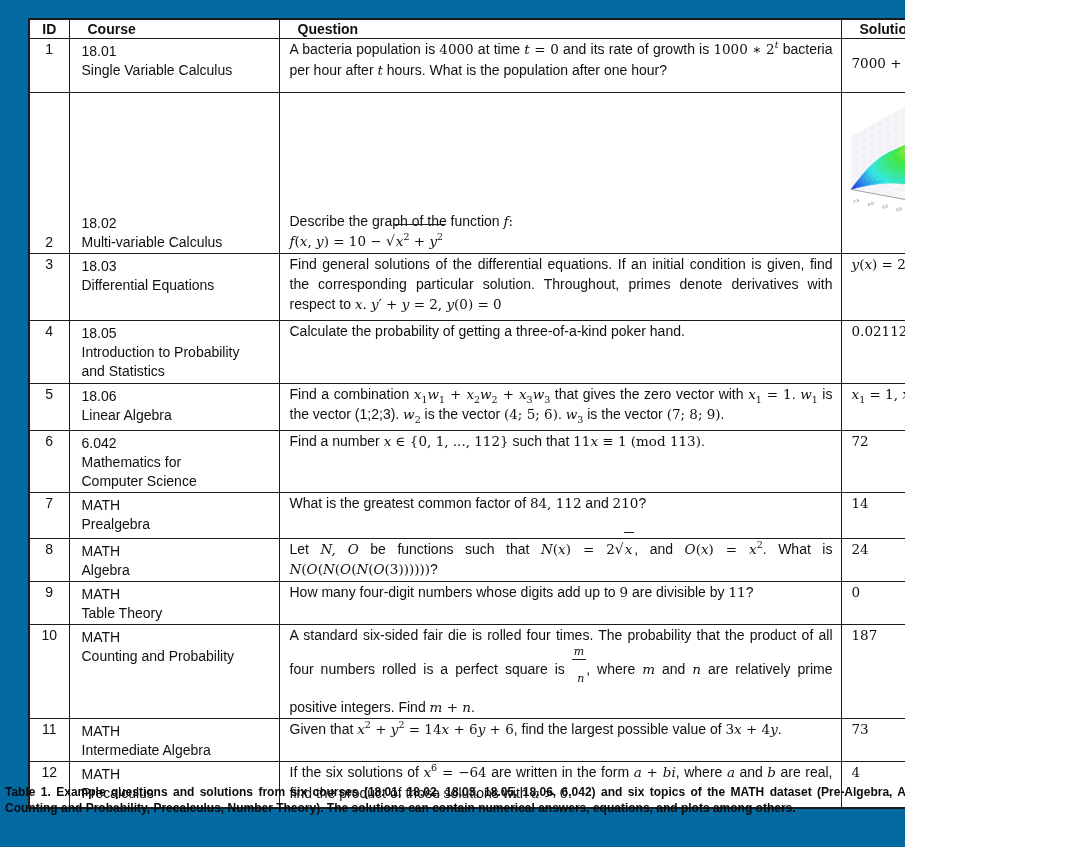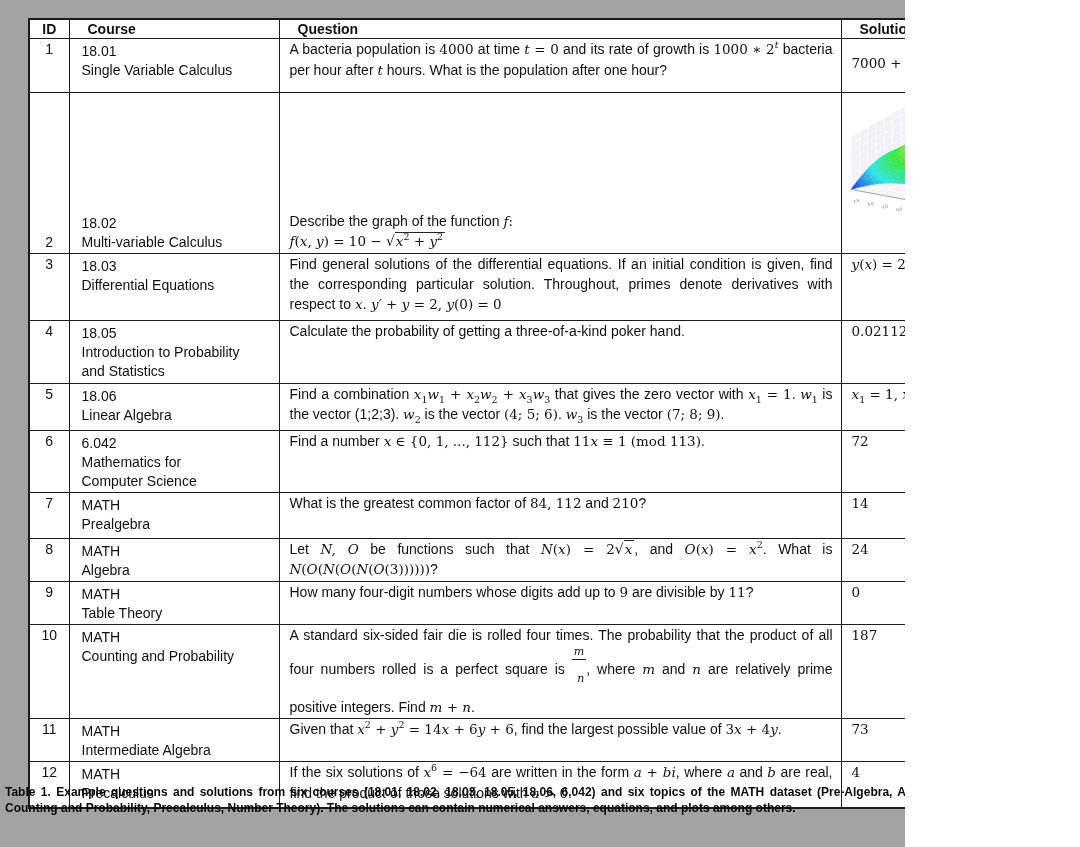--- a/index.html
+++ b/index.html
@@ -1,17 +1,17 @@
 <!DOCTYPE html>
 <html><head>
 <meta charset="utf-8">
 <style>
   html,body{margin:0;padding:0;}
   body{width:1080px;height:847px;background:#ffffff;font-family:"Liberation Sans",sans-serif;color:#101010;}
-  .page{position:relative;width:905px;height:847px;background:#a3a3a3;overflow:hidden;}
+  .page{position:relative;width:905px;height:847px;background:#0369a1;overflow:hidden;}
 
   table.ex{position:absolute;left:28px;top:18px;width:1024px;border-collapse:collapse;table-layout:fixed;border:2px solid #1c1c1c;background:#fff;}
   th,td{border:1px solid #1c1c1c;vertical-align:top;font-size:14px;}
   th{font-weight:bold;text-align:left;height:16px;padding:1px 6px 1px 18px;}
   th.hid{text-align:center;padding:1px 2px;}
   td.cid{text-align:center;padding:1px 2px 0 2px;line-height:1.42;}
   td.cc{padding:3px 6px 1px 12px;line-height:1.36;}
   td.cq{padding:0 8px 1px 10px;line-height:1.45;text-align:justify;}
   td.cs{padding:0 6px 1px 10px;line-height:1.45;}
   td.cplot{padding:2px 1px 1px 2px;}
@@ -21,21 +21,21 @@
   .mm{font-family:"DejaVu Serif",serif;font-size:13.5px;}
   .mi{font-family:"DejaVu Serif",serif;font-style:italic;font-size:13.5px;}
   .sup{font-size:9.5px;vertical-align:super;line-height:0;}
   .sub{font-size:9.5px;vertical-align:sub;line-height:0;}
   .frac{display:inline-block;vertical-align:-0.55em;text-align:right;line-height:1.12;}
   .frac .fn{display:block;padding:0 2px;font-size:11px;}
   .frac .fd{display:block;border-top:1px solid #222;padding:12px 2px;font-size:11px;}
   .frac .fn .mm,.frac .fd .mm,.frac .fn .mi,.frac .fd .mi{font-size:11px;}
   .sqrt{display:inline-block;white-space:nowrap;}
   .sqrt .rad{font-family:"DejaVu Serif",serif;}
-  .sqrt .sqc{border-top:1.2px solid #222;padding:0 2px 0 1px;}
+  .sqrt .sqc{border-top:1.2px solid #222;padding:8px 2px 0 1px;}
 
   .plot-wrap{width:204px;height:127px;margin:1px 0 0 2px;position:relative;background:#fff;}
 
   .caption{position:absolute;left:5px;top:784px;width:1070px;margin:0;font-size:12px;font-weight:bold;line-height:1.37;text-align:justify;color:#0a0a0a;}
 </style>
 </head>
 <body>
 
 <div class="page">
   <table class="ex">

